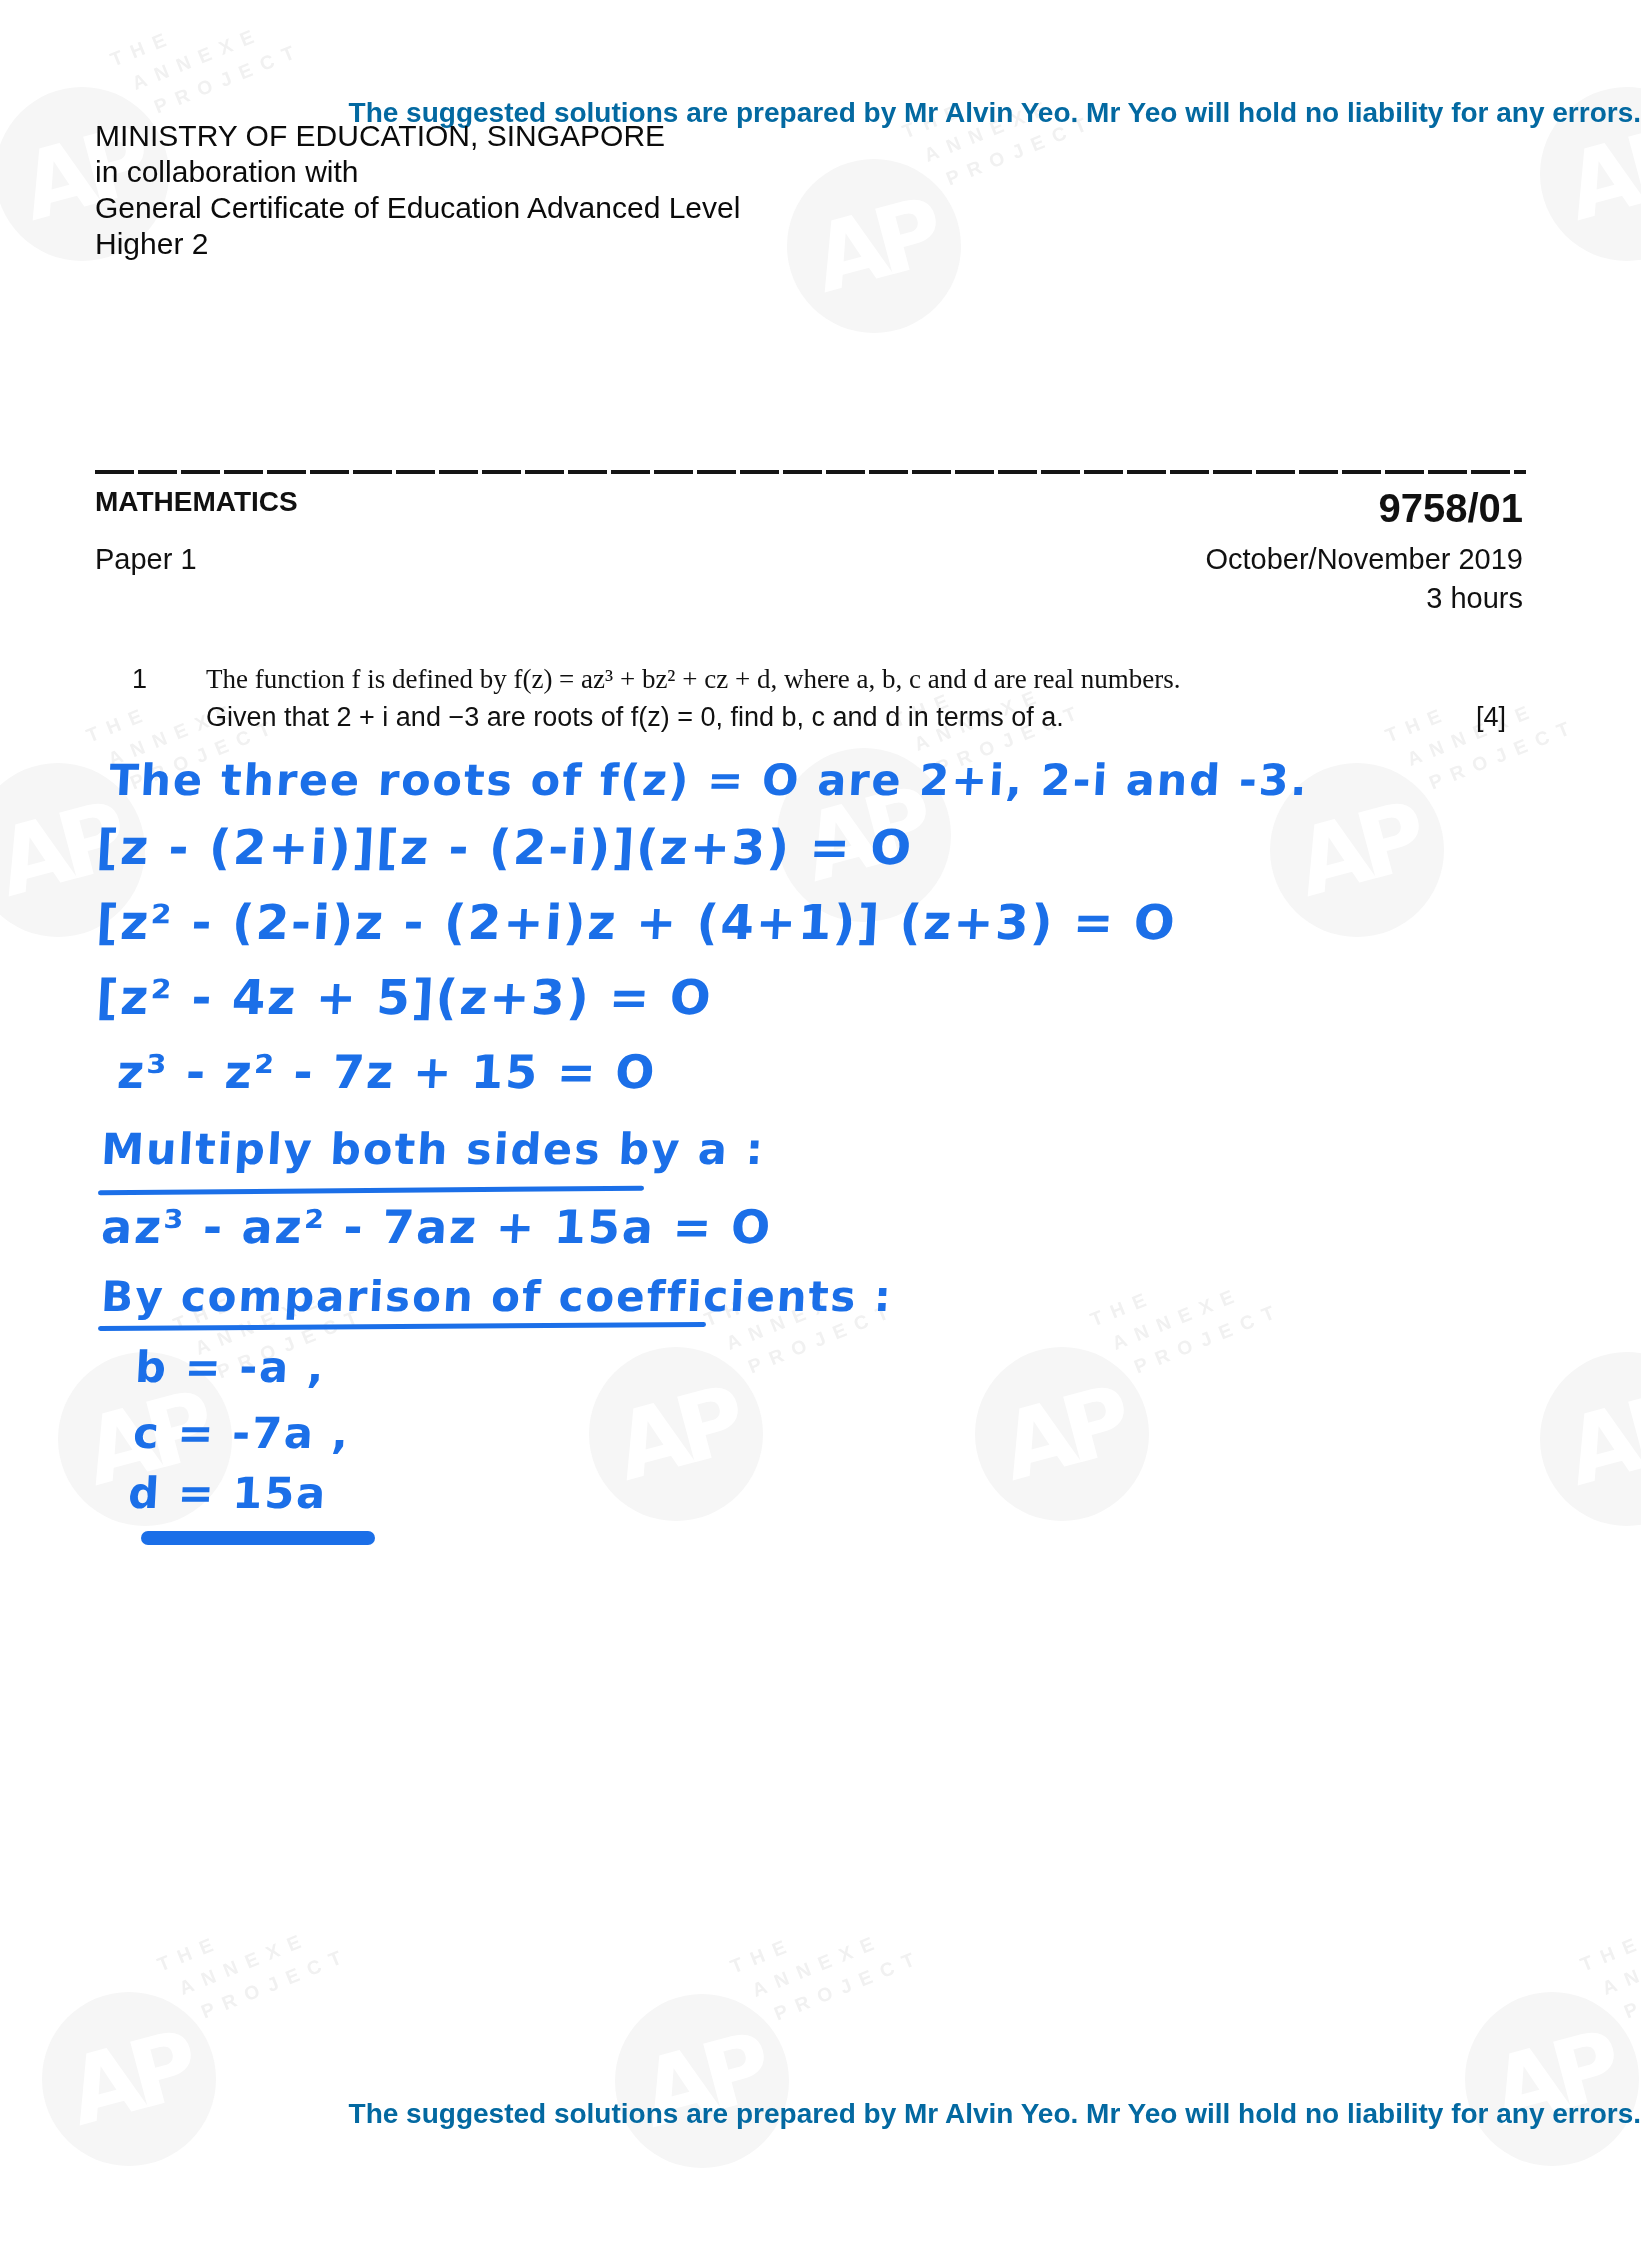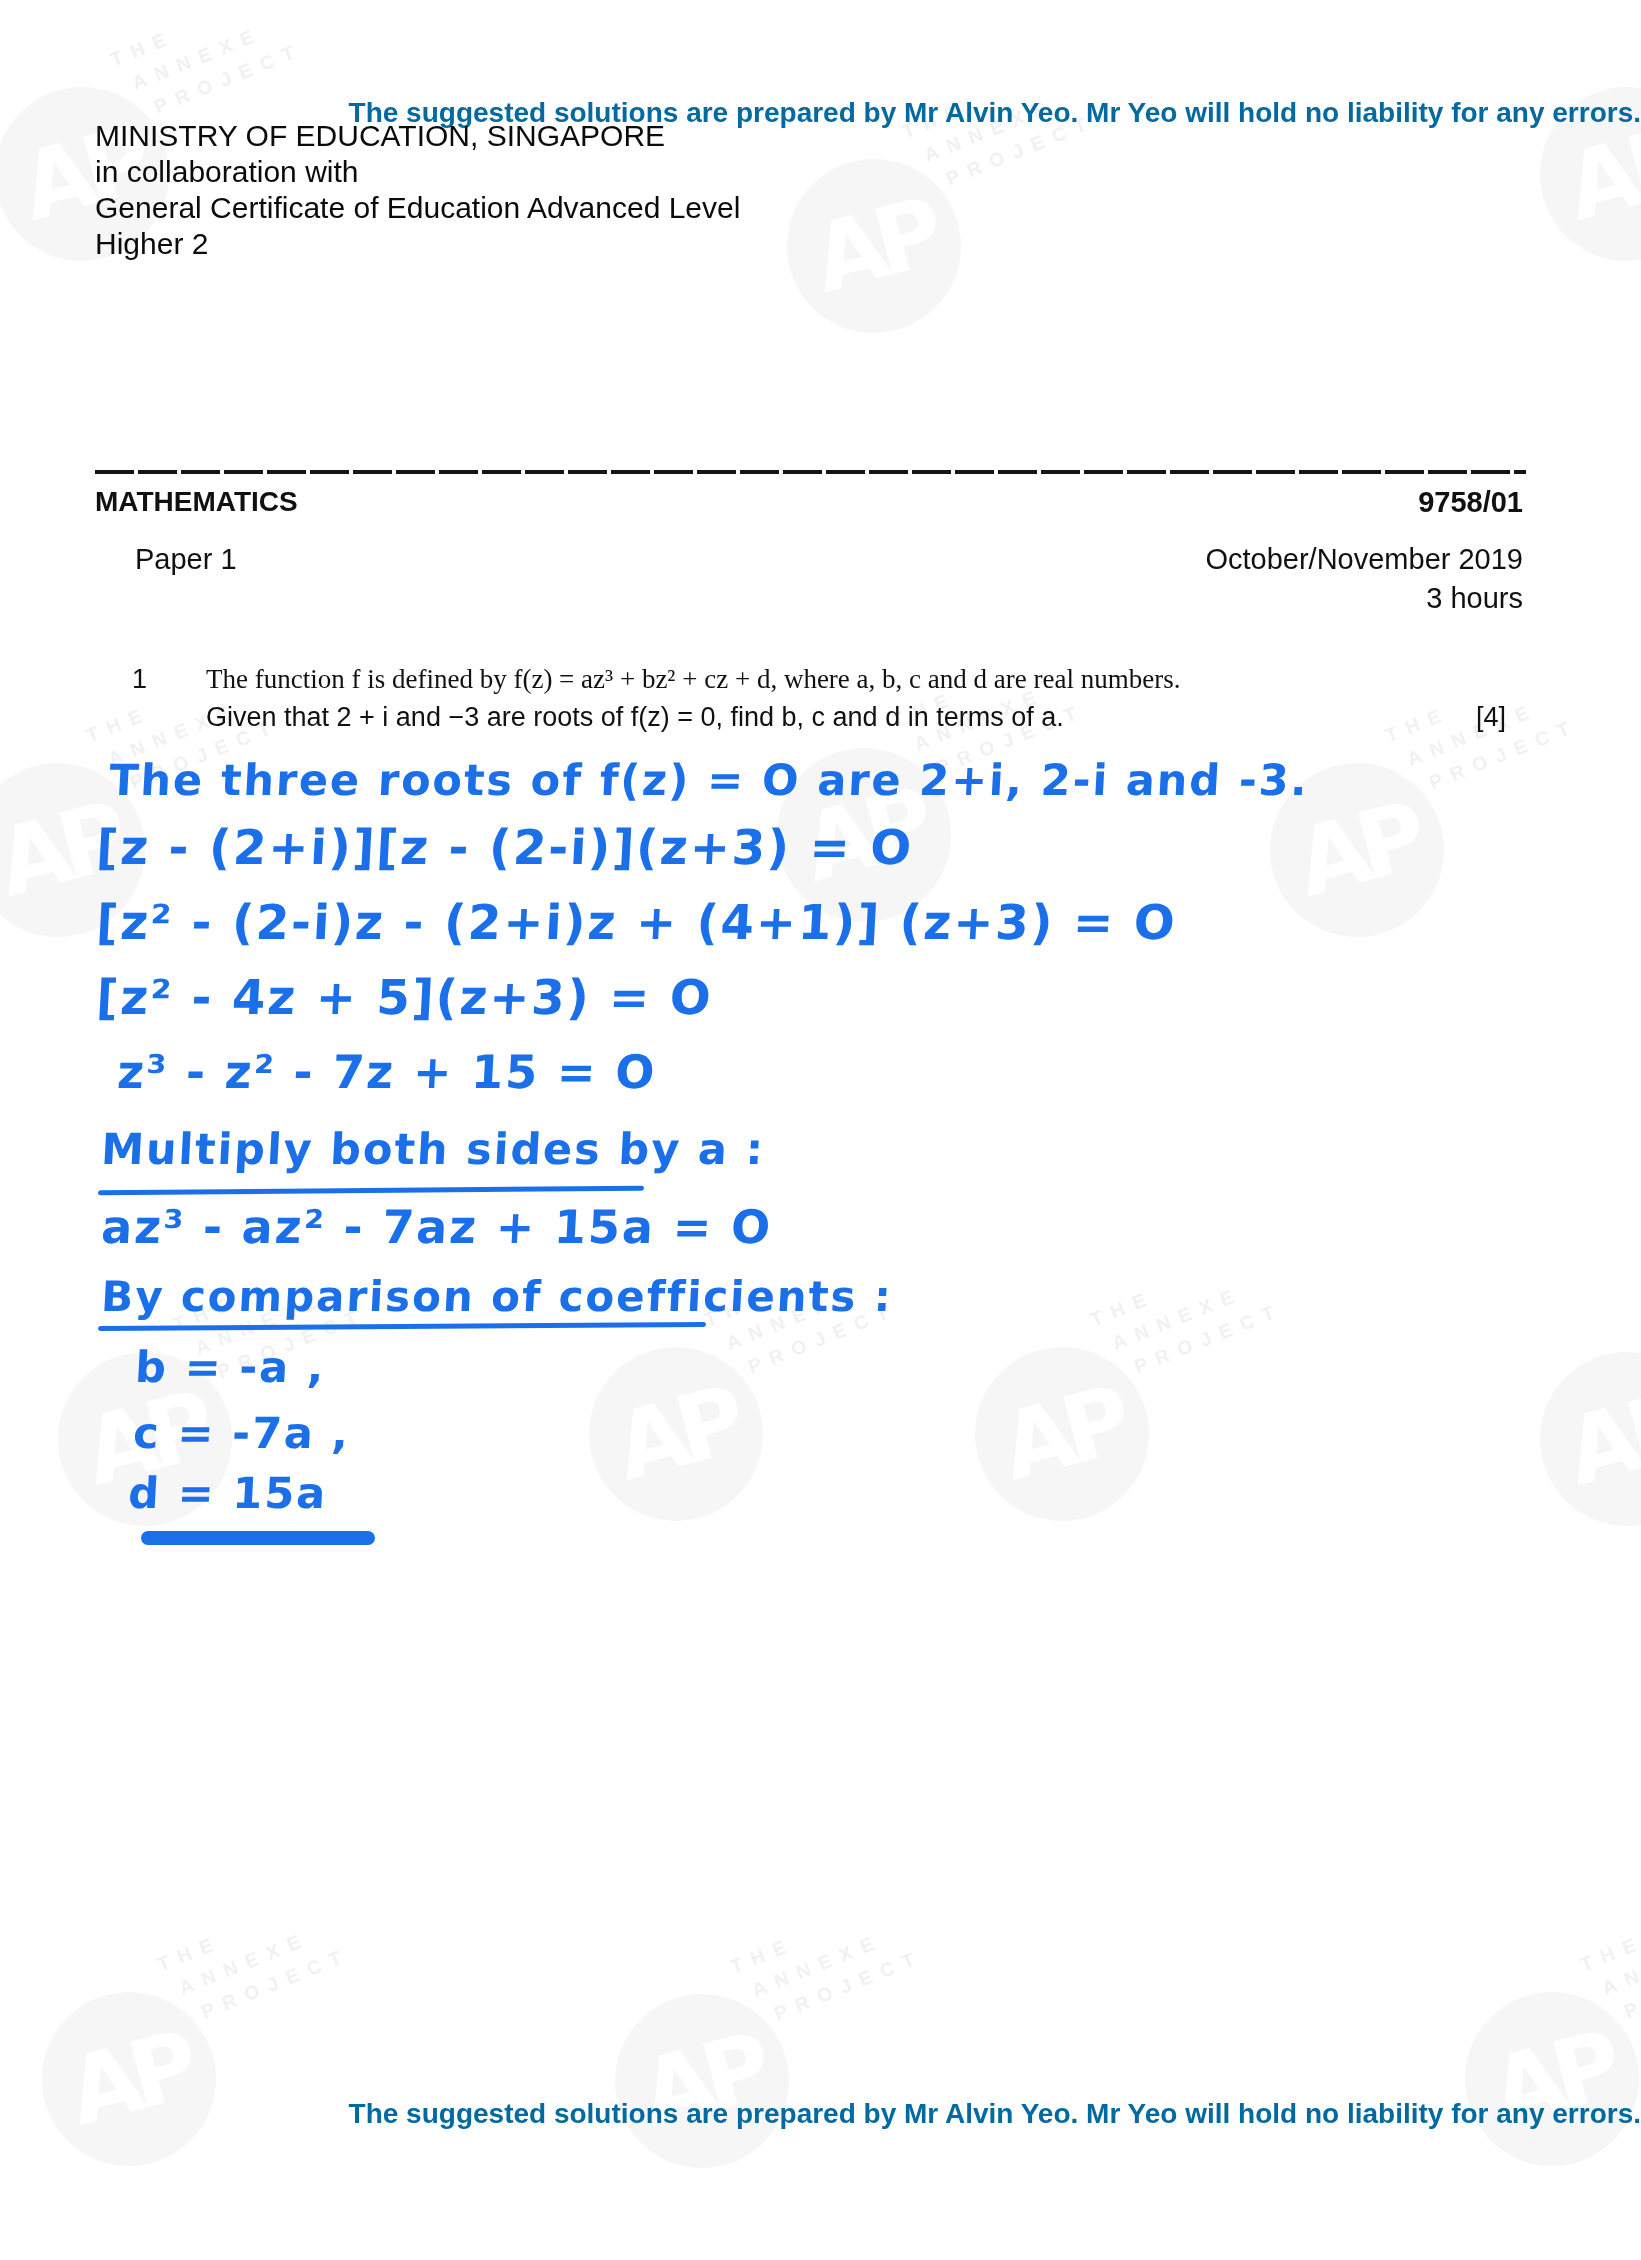--- a/index.html
+++ b/index.html
@@ -33,22 +33,22 @@
   .disclaimer.top{top:97px;}
   .disclaimer.bottom{top:2098px;}
   .header-block{
     position:absolute;left:95px;top:118px;font-size:30px;line-height:36px;color:#0b0b0b;
   }
   .separator{
     position:absolute;left:95px;top:470px;width:1431px;height:3.9px;
     background:repeating-linear-gradient(90deg,#151515 0 39px,transparent 39px 43px);
   }
   .subject-title{position:absolute;left:95px;top:486px;font-size:28px;font-weight:bold;}
-  .paper-code{position:absolute;right:118px;top:486px;font-size:29px;font-weight:bold;text-align:right;}
-  .paper-no{position:absolute;left:95px;top:543px;font-size:29px;margin-left:40px;}
+  .paper-code{position:absolute;right:118px;top:486px;font-size:40px;font-weight:bold;text-align:right;}
+  .paper-no{position:absolute;left:95px;top:543px;font-size:29px;}
   .session{position:absolute;right:118px;top:543px;font-size:29px;text-align:right;}
   .duration{position:absolute;right:118px;top:582px;font-size:29px;text-align:right;}
   .q-number{position:absolute;left:132px;top:664px;font-size:27px;}
   .q-line1{position:absolute;left:206px;top:664px;font-size:27px;white-space:nowrap;font-family:Liberation Serif, serif;}
   .q-line2{position:absolute;left:206px;top:702px;font-size:27px;white-space:nowrap;}
   .q-marks{position:absolute;right:135px;top:702px;font-size:27px;}
   
   .hw{
     position:absolute;font-family:"DejaVu Sans",sans-serif;font-weight:600;
     color:var(--ink,#1b6fe8);white-space:nowrap;letter-spacing:1.9px;

